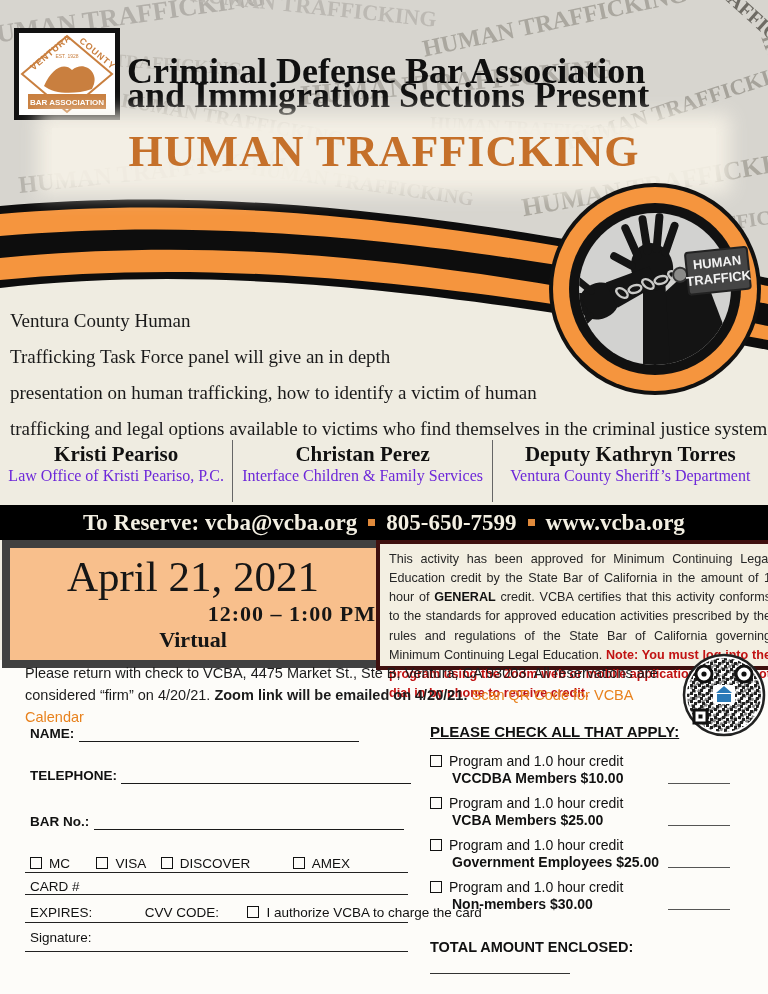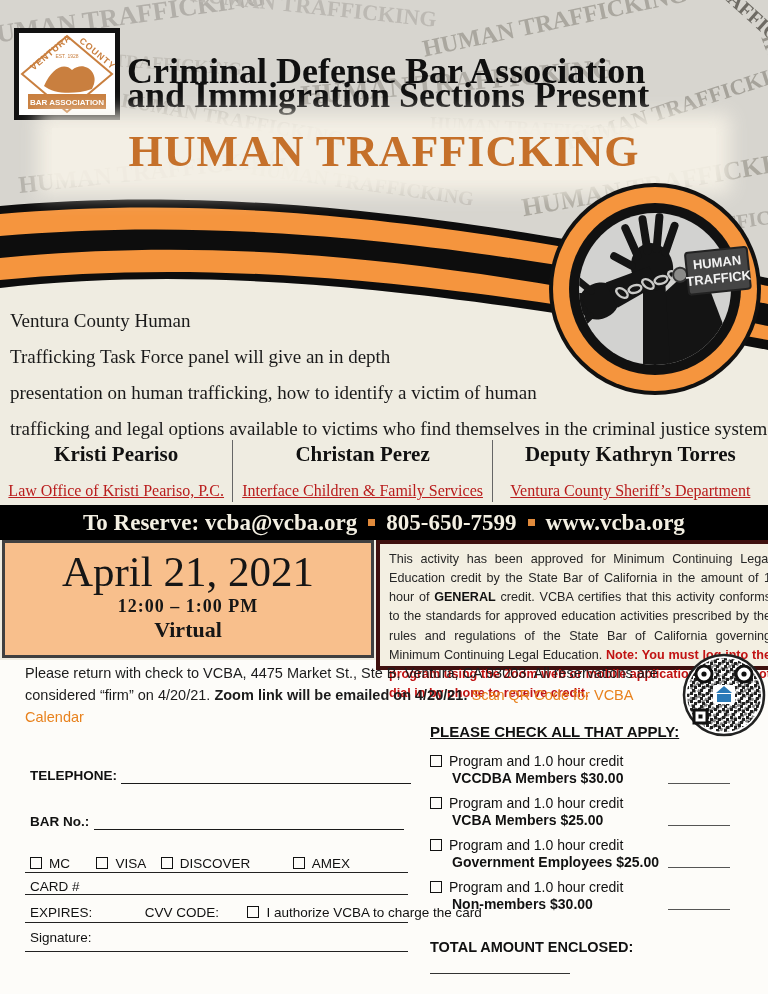--- a/index.html
+++ b/index.html
@@ -21,31 +21,31 @@
                 color:#c5702a;letter-spacing:1px;z-index:4;white-space:nowrap;}
   .badge{position:absolute;left:547px;top:181px;width:216px;height:216px;z-index:5;}
   
   .intro{position:absolute;left:10px;top:303px;z-index:4;color:#1a1a1a;}
   .intro div{font-size:19px;line-height:36px;white-space:nowrap;}
   
   .presenters{position:absolute;left:0;top:440px;width:768px;height:62px;display:flex;z-index:4;}
   .pres-col{text-align:center;padding-top:2px;}
   .pc1{width:233px;} .pc2{width:259px;border-left:1px solid #666;} .pc3{width:276px;border-left:1px solid #666;}
   .pres-name{font-size:21px;font-weight:bold;color:#111;}
-  .pres-org{font-size:16px;color:#b91c1c;text-decoration:underline;cursor:pointer;margin-top:15px;}
+  .pres-org{font-size:16px;color:#6d28d9;cursor:pointer;}
   
   .reserve{position:absolute;left:0;top:505px;width:768px;height:35px;background:#000;z-index:4;
            display:flex;align-items:center;justify-content:center;color:#f3efe2;font-size:23px;font-weight:bold;}
   .reserve .sq{display:inline-block;width:7px;height:7px;background:#e08a3c;margin:0 11px;}
   .reserve span{white-space:pre;}
   
-  .date-box{position:absolute;left:2px;top:540px;width:366px;height:112px;background:#f8bf8c;border:3px solid #404040;
+  .date-box{position:absolute;left:2px;top:540px;width:366px;height:112px;background:#f8bf8c;border:8px solid #404040;
             z-index:4;text-align:center;color:#161616;}
   .date-line{font-size:43px;margin-top:4px;}
-  .time-line{font-size:18px;font-weight:bold;letter-spacing:1px;}
+  .time-line{font-size:22px;font-weight:bold;letter-spacing:1px;text-align:right;}
   .virtual-line{font-size:22px;font-weight:bold;}
   .mcle-box{position:absolute;left:376px;top:540px;width:382px;height:110px;background:#f3efe2;border:4px solid #3f100e;
             z-index:4;font-family:"Liberation Sans",sans-serif;font-size:12.6px;line-height:1.52;color:#262626;
             padding:6px 9px;text-align:justify;box-sizing:content-box;}
   .mcle-box b{color:#111;}
   .mcle-note{color:#c11212;font-weight:bold;}
   
   .instructions{position:absolute;left:25px;top:663px;width:648px;z-index:4;font-family:"Liberation Sans",sans-serif;
                 font-size:14.5px;line-height:1.5;color:#1c1c1c;}
   .instructions .b{font-weight:bold;}
@@ -234,20 +234,24 @@
         <rect x="16.5" y="62.5" width="4" height="4" fill="#111"></rect>
       </g>
       <g>
         <rect x="31" y="33" width="22" height="19" rx="2" fill="#fff"></rect>
         <polygon points="34,41 50,41 42,34" fill="#2a7ab8"></polygon>
         <rect x="35" y="42" width="14" height="8" fill="#2a7ab8"></rect>
       </g>
     </svg>
   </div>
 
+  <div class="abs sans" style="left:30px;top:724px;">
+    <span class="lbl">NAME:</span>
+    <span class="fill" style="width:280px;"></span>
+  </div>
   <div class="abs sans" style="left:30px;top:812px;">
     <span class="lbl">BAR No.:</span>
     <span class="fill" style="width:310px;"></span>
   </div>
   <div class="abs sans" style="left:30px;top:766px;">
     <span class="lbl">TELEPHONE:</span>
     <span class="fill" style="width:290px;"></span>
   </div>
 
   <div class="abs sans" style="left:30px;top:854px;">
@@ -272,21 +276,21 @@
 
   <div class="abs sans" style="left:30px;top:928px;">
     <span class="lbl2">Signature:</span>
   </div>
   <div class="hrule" style="top:951px;"></div>
 
   <div class="abs sans fee-head" style="left:430px;top:723px;">PLEASE CHECK ALL THAT APPLY:</div>
 
   <div class="abs sans" style="left:430px;top:752px;">
     <span class="cb"></span><span class="fee-line1">Program and 1.0 hour credit</span>
-    <div class="fee-line2">VCCDBA Members $30.00</div>
+    <div class="fee-line2">VCCDBA Members $10.00</div>
   </div>
   <div class="amt" style="left:668px;top:771px;"></div>
 
   <div class="abs sans" style="left:430px;top:794px;">
     <span class="cb"></span><span class="fee-line1">Program and 1.0 hour credit</span>
     <div class="fee-line2">VCBA Members $25.00</div>
   </div>
   <div class="amt" style="left:668px;top:813px;"></div>
 
   <div class="abs sans" style="left:430px;top:836px;">

